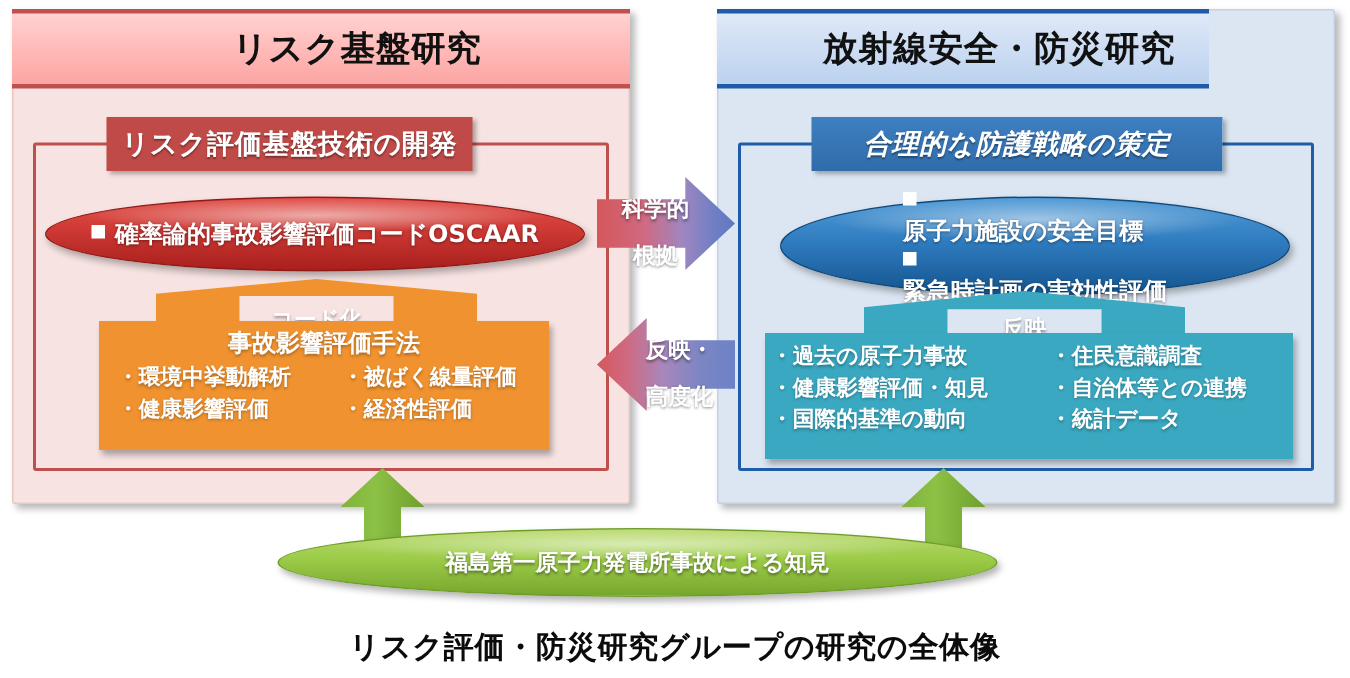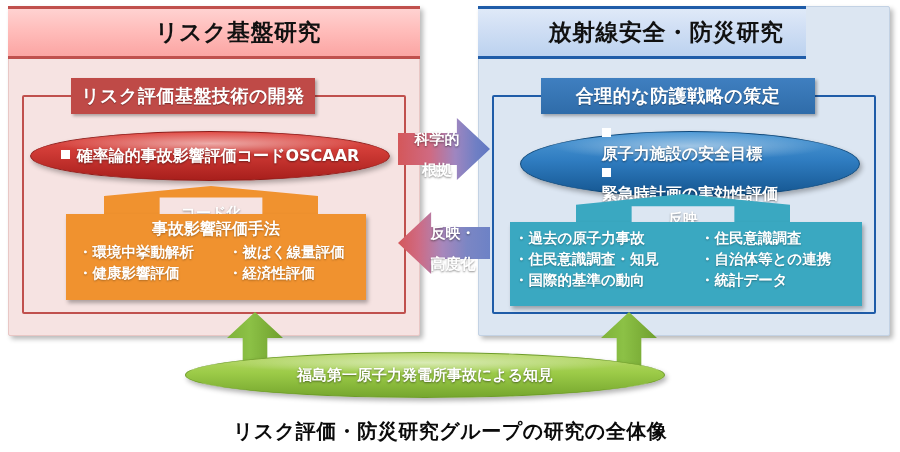--- a/index.html
+++ b/index.html
@@ -77,20 +77,21 @@
     box-shadow:2px 2px 3px rgba(0,0,0,.3);
     letter-spacing:.5px;
   }
   .chip-left{
     left:71px;top:78px;width:244px;height:36px;
     background:#bf4a47;
   }
   .chip-right{
     left:541px;top:78px;width:274px;height:36px;
     background:linear-gradient(180deg,#3f7fc0 0%,#2f6ca9 100%);
+    font-style:italic;
   }
 
   
   .ellipse{
     display:flex;align-items:center;justify-content:center;
     border-radius:50%;
     text-align:center;
     color:#ffffff;
     text-shadow:0 1px 2px rgba(0,0,0,.45);
     box-shadow:2px 3px 5px rgba(0,0,0,.3);
@@ -279,21 +280,21 @@
 
   <div class="abs" style="left:576px;top:194px;width:214px;height:36px;">
     <div class="abs chev-teal" style="left:0;top:0;"></div>
     <div class="chev-label">反映</div>
   </div>
 
   <div class="abs fillbox fill-teal">
     <div class="twocol">
       <div class="col">
         <span>・過去の原子力事故</span>
-        <span>・住民意識調査・知見</span>
+        <span>・健康影響評価・知見</span>
         <span>・国際的基準の動向</span>
       </div>
       <div class="col">
         <span>・住民意識調査</span>
         <span>・自治体等との連携</span>
         <span>・統計データ</span>
       </div>
     </div>
   </div>
 

